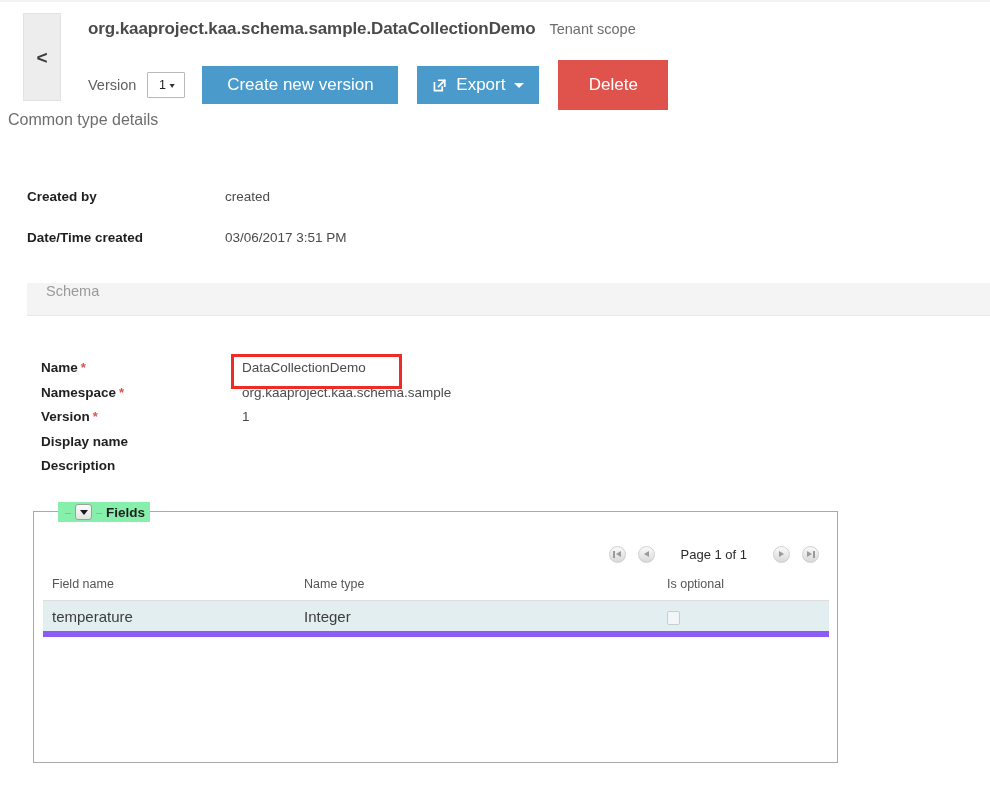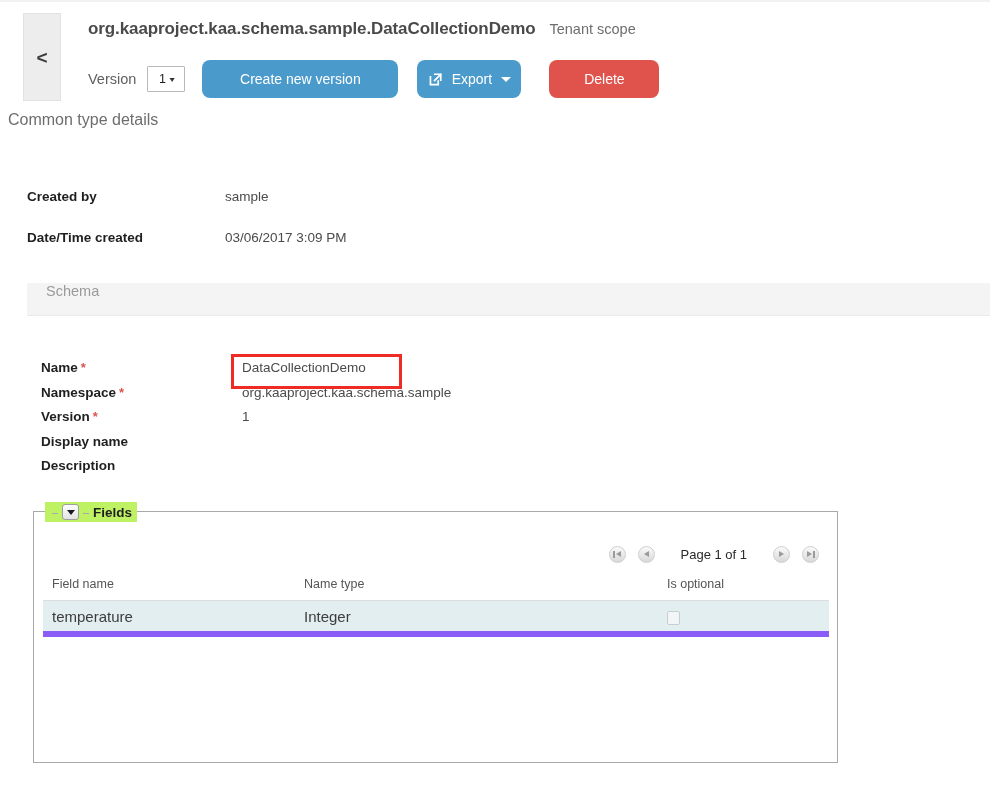--- a/index.html
+++ b/index.html
@@ -104,47 +104,47 @@
     margin-left: 4px;
     color: #333;
     transform: scaleX(1.3);
   }
 
   .btn {
     border: none;
     box-sizing: border-box;
     color: #ffffff;
     font-family: "Liberation Sans", sans-serif;
-    font-size: 14px;
+    font-size: 17px;
     cursor: pointer;
     display: inline-flex;
     align-items: center;
     justify-content: center;
-    border-radius: 8px;
+    border-radius: 0;
     padding: 0;
     white-space: nowrap;
   }
   .btn-primary { background: #4a9bcb; }
   .btn-danger  { background: #e0534d; }
 
   .btn-create {
     margin-left: 17px;
     width: 196px;
     height: 38px;
   }
   .btn-export {
     margin-left: 19px;
-    width: 104px;
+    width: 122px;
     height: 38px;
     gap: 9px;
   }
   .btn-delete {
-    margin-left: 28px;
+    margin-left: 19px;
     width: 110px;
-    height: 38px;
+    height: 50px;
   }
   .export-icon {
     display: inline-block;
     width: 15px; height: 15px;
     position: relative;
     top: 0px;
   }
   .caret-down {
     width: 0; height: 0;
     border-left: 5px solid transparent;
@@ -243,24 +243,24 @@
   .fields-set {
     position: absolute;
     left: 33px; top: 511px;
     width: 805px; height: 252px;
     border: 1px solid #a9a9a9;
     box-sizing: border-box;
     background: #ffffff;
   }
   .fields-legend {
     position: absolute;
-    left: 11px; top: -10px;
-    display: flex;
-    align-items: center;
-    background: #bef264;
+    left: 24px; top: -10px;
+    display: flex;
+    align-items: center;
+    background: #86efac;
     padding: 0 5px 0 3px;
     height: 20px;
   }
   .toggle-btn {
     width: 17px; height: 16px;
     border: 1px solid #9f9f9f;
     border-radius: 3px;
     background: linear-gradient(#fdfdfd, #e3e3e3);
     display: flex;
     align-items: center;
@@ -429,25 +429,25 @@
     </button>
 
     <button class="btn btn-danger btn-delete">Delete</button>
   </div>
 
   <div class="section-heading">Common type details</div>
 
   <div class="meta">
     <div class="meta-row">
       <span class="meta-key">Created by</span>
-      <span class="meta-val">sample</span>
+      <span class="meta-val">created</span>
     </div>
     <div class="meta-row">
       <span class="meta-key">Date/Time created</span>
-      <span class="meta-val">03/06/2017 3:09 PM</span>
+      <span class="meta-val">03/06/2017 3:51 PM</span>
     </div>
   </div>
 
   <div class="schema-bar">
     <span class="schema-bar-label">Schema</span>
   </div>
 
   <div class="field-list">
     <div class="field-line">
       <span class="field-key"><span>Name</span><span class="req">*</span></span>

